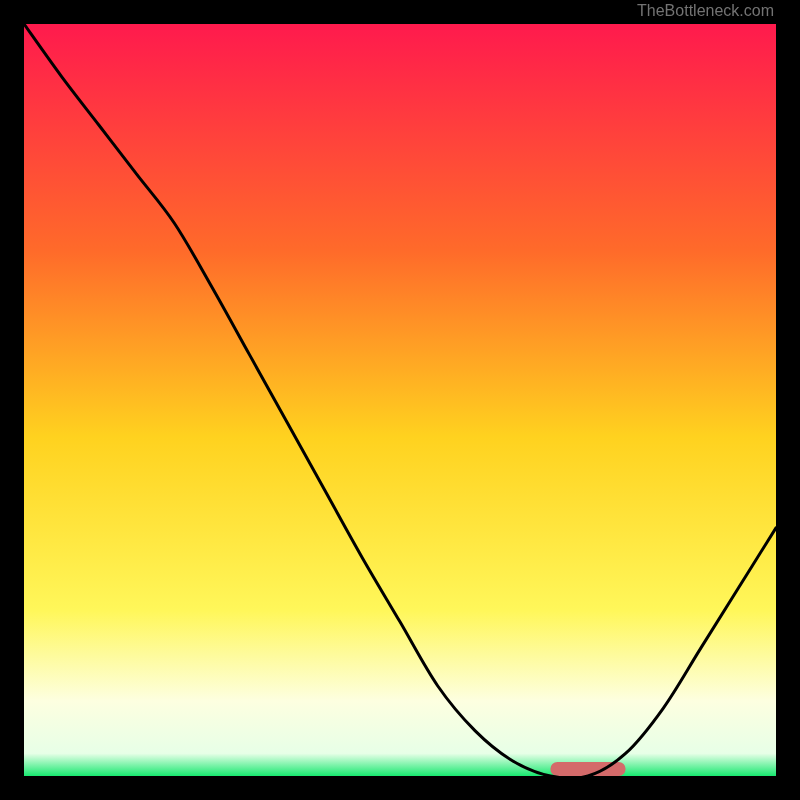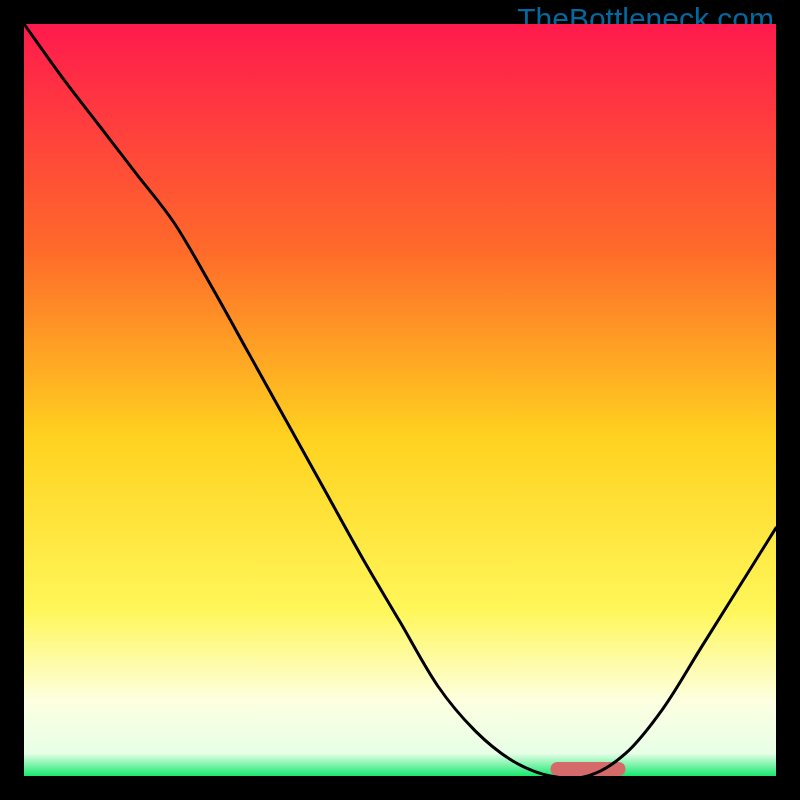--- a/index.html
+++ b/index.html
@@ -22,22 +22,22 @@
     left: 24px;
     top: 24px;
     width: 752px;
     height: 752px;
   }
   .watermark {
     position: absolute;
     top: 2px;
     right: 26px;
     font-family: Arial, Helvetica, sans-serif;
-    font-size: 30px;
-    color: #0369a1;
+    font-size: 16px;
+    color: #737373;
     letter-spacing: 0px;
     user-select: none;
   }
   svg { display: block; }
 </style>
 </head>
 <body>
 
 <div class="frame">
   <div class="watermark">TheBottleneck.com</div>

